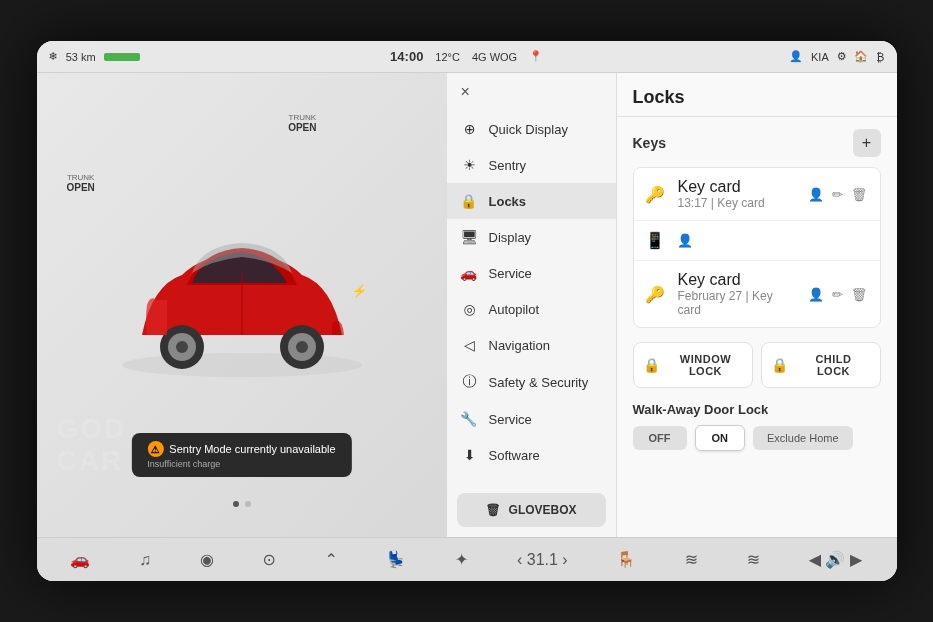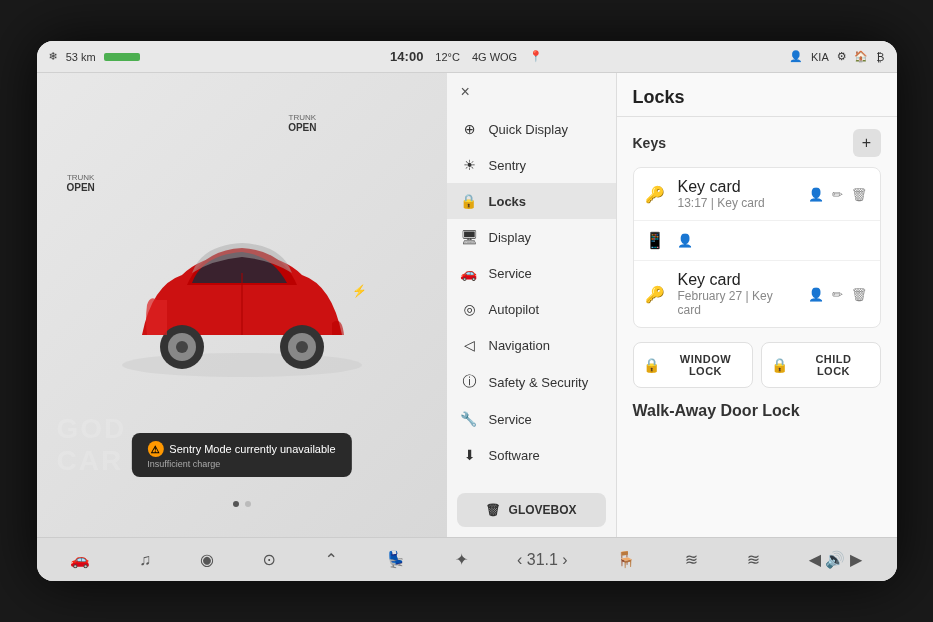--- a/index.html
+++ b/index.html
@@ -369,21 +369,21 @@
       letter-spacing: 0.5px;
     }
     .lock-btn-icon {
       font-size: 14px;
     }
 
     .walk-away-section {
       margin-top: 4px;
     }
     .walk-away-title {
-      font-size: 16px;
+      font-size: 13px;
       font-weight: 600;
       color: #333;
       margin-bottom: 8px;
     }
     .toggle-group {
       display: flex;
       gap: 8px;
       align-items: center;
     }
     .toggle-btn {
@@ -611,20 +611,25 @@
             <span>WINDOW LOCK</span>
           </button>
           <button class="lock-btn">
             <span class="lock-btn-icon">🔒</span>
             <span>CHILD LOCK</span>
           </button>
         </div>
 
         <div class="walk-away-section">
           <div class="walk-away-title">Walk-Away Door Lock</div>
+          <div class="toggle-group">
+            <button class="toggle-btn">OFF</button>
+            <button class="toggle-btn active">ON</button>
+            <button class="exclude-home-btn">Exclude Home</button>
+          </div>
         </div>
 
       </div>
     </div>
 
   </div>
 
   <div class="bottom-bar">
     <span class="bottom-icon">🚗</span>
     <span class="bottom-icon">♫</span>

